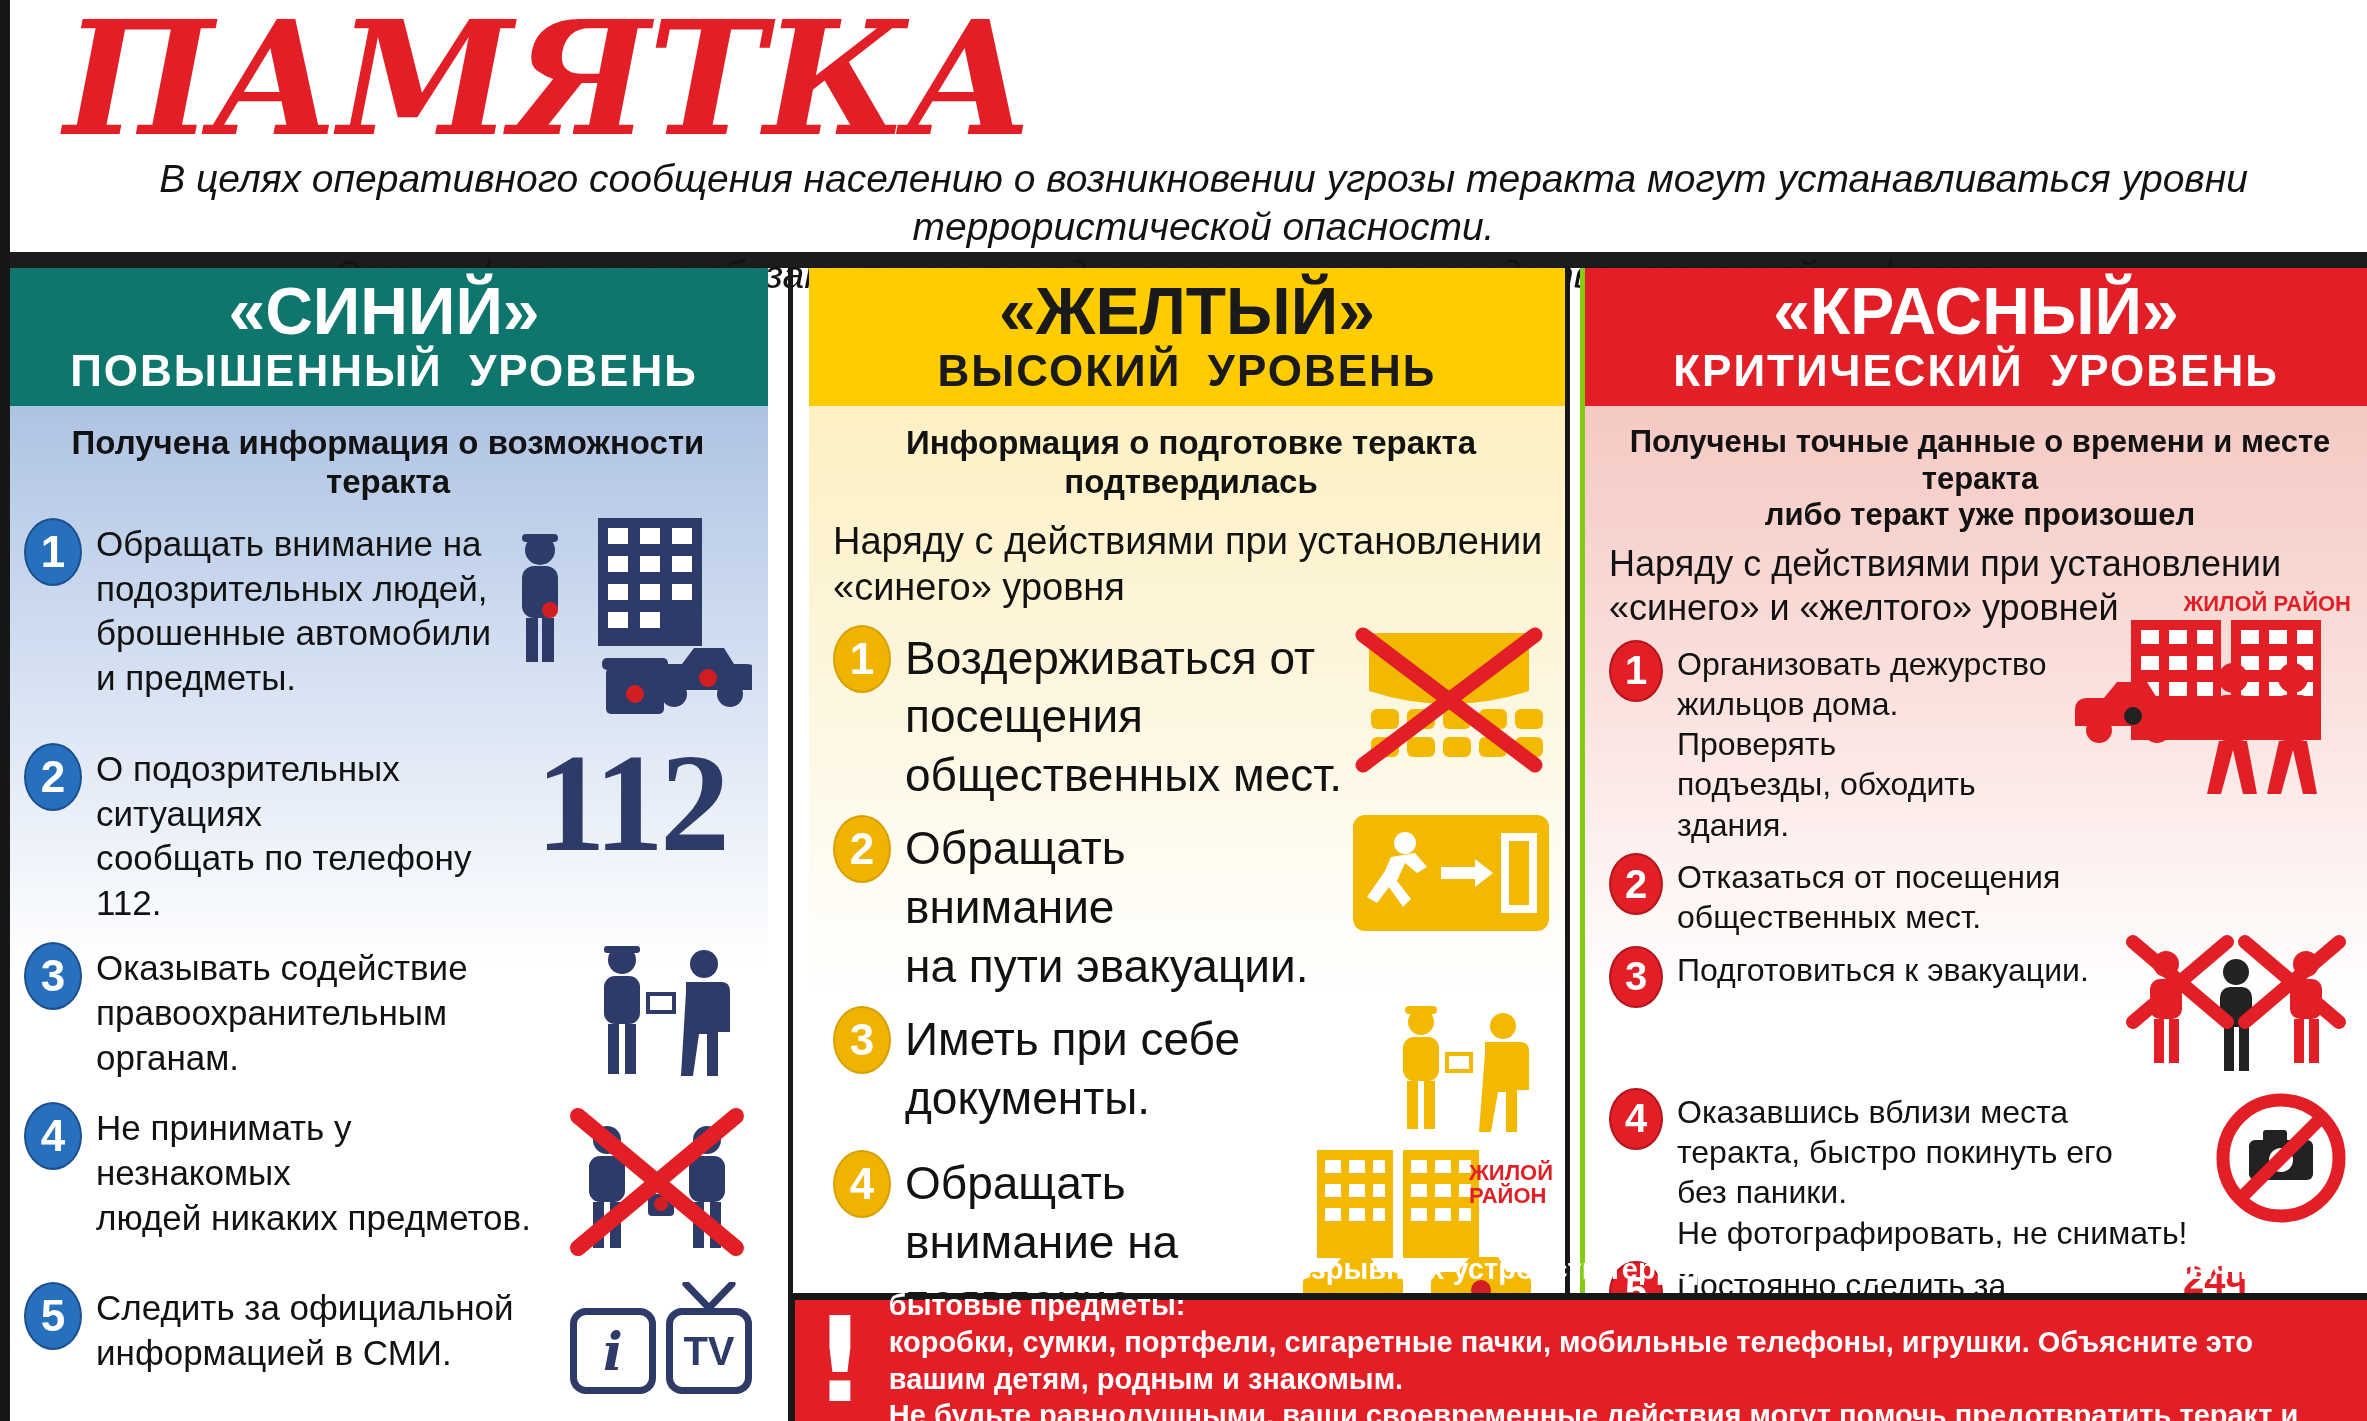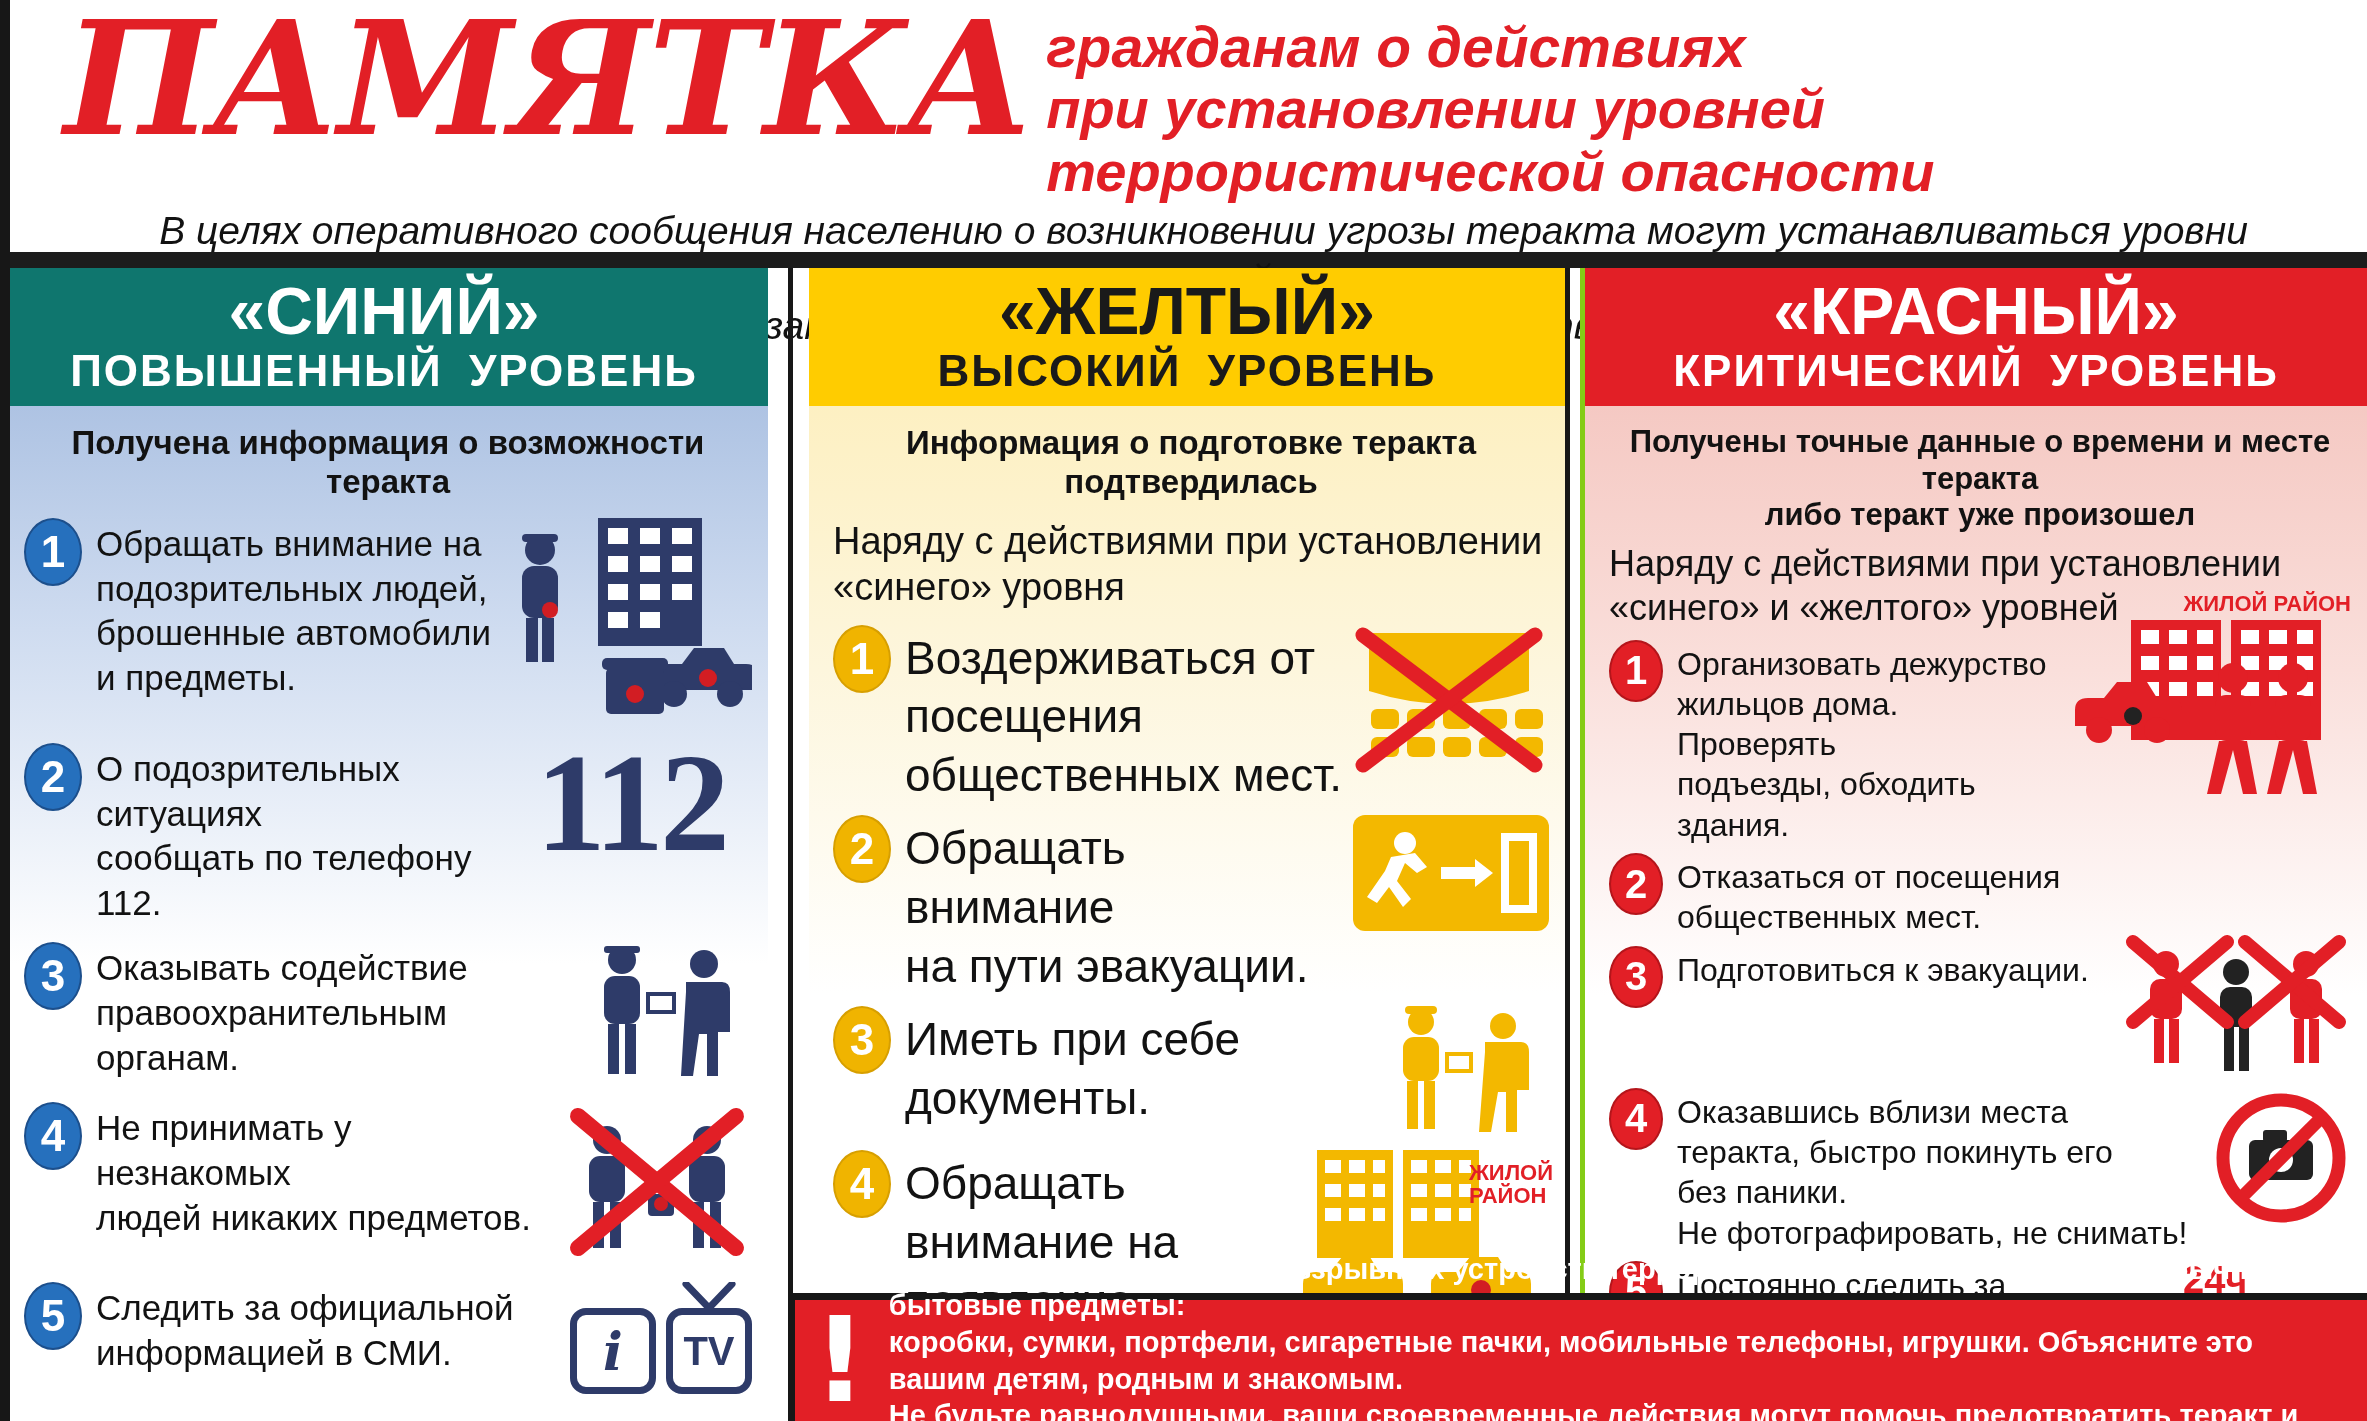--- a/index.html
+++ b/index.html
@@ -69,24 +69,20 @@
   .wtxt{color:#fff;font-weight:bold;font-size:29px;line-height:1.26;white-space:pre-line;margin:0;}
 </style>
 </head>
 <body>
 
 <div class="poster">
 
   <div class="header">
     <div class="h-top">
       <div class="brand">ПАМЯТКА</div>
-      <div class="h-right">
-        <div class="r1">гражданам о действиях</div>
-        <div class="r2">при установлении уровней террористической опасности</div>
-      </div>
     </div>
     <p class="h-desc">В целях оперативного сообщения населению о возникновении угрозы теракта могут устанавливаться уровни террористической опасности.
 Эта информация в обязательном порядке размещается в средствах массовой информации.</p>
   </div>
 
   <div class="divider"></div>
 
   <div class="columns">
 
     <section class="col blue">

